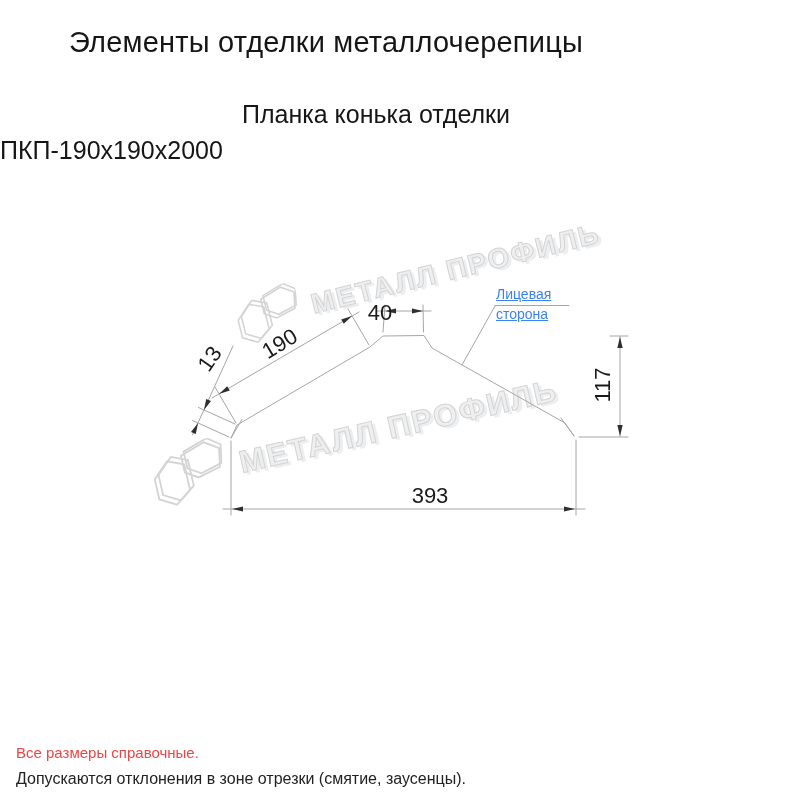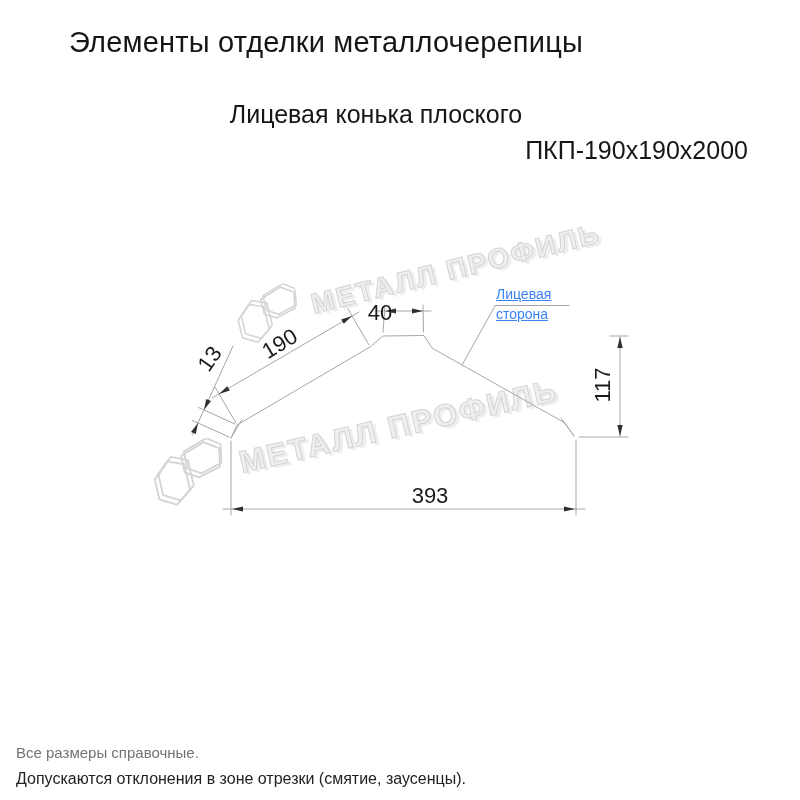--- a/index.html
+++ b/index.html
@@ -11,21 +11,21 @@
   }
   *{margin:0;padding:0;box-sizing:border-box;}
   html,body{width:800px;height:800px;background:#fff;overflow:hidden;}
   body{font-family:"Liberation Sans", sans-serif;color:var(--text);position:relative;}
 
   .abs{position:absolute;}
 
   
   .title{left:0;top:26px;width:652px;text-align:center;font-size:29px;letter-spacing:0.2px;color:#161616;}
   .subtitle1{left:0;top:100px;width:752px;text-align:center;font-size:25px;color:#161616;}
-  .subtitle2{left:0;top:136px;width:748px;text-align:right;font-size:25px;color:#161616;}
+  .subtitle2{left:0;top:136px;width:748px;text-align:left;font-size:25px;color:#161616;}
 
   
   .wm{display:flex;align-items:center;gap:12px;transform-origin:0 50%;pointer-events:none;}
   .wm1{left:236px;top:296px;transform:rotate(-14deg);}
   .wm2{left:150px;top:452px;transform:rotate(-13deg);}
   .wm-text{font-weight:bold;white-space:nowrap;color:var(--wm-fill);
            -webkit-text-stroke:1px var(--wm-stroke);
            text-shadow:3px 3px 0 #eceff1;}
   .wm1 .wm-text{font-size:28px;letter-spacing:2px;}
   .wm2 .wm-text{font-size:31px;letter-spacing:2px;}
@@ -40,21 +40,21 @@
   .dim{font-size:22px;color:#1a1a1a;white-space:nowrap;transform:translate(-50%,-50%);}
   .dim40 {left:380px;top:297px;margin-top:16px;}
   .dim190{left:280px;top:344px;transform:translate(-50%,-50%) rotate(-31deg);}
   .dim13 {left:210px;top:359px;transform:translate(-50%,-50%) rotate(-55deg);}
   .dim117{left:603px;top:385px;transform:translate(-50%,-50%) rotate(-90deg);}
   .dim393{left:403px;top:496px;margin-left:27px;}
 
   .face-label{left:496px;top:284px;font-size:14px;line-height:20px;color:#3b82f6;text-decoration:underline;}
 
   
-  .footer1{left:16px;top:744px;font-size:15px;color:#737373;}
+  .footer1{left:16px;top:744px;font-size:15px;color:#ef4444;}
   .footer2{left:16px;top:770px;font-size:16px;color:#222;}
 </style>
 </head>
 <body>
 
 <div class="abs wm wm1">
   <svg class="wm-logo" width="66" height="56" viewBox="0 0 66 56">
     <polygon points="3,25 17,12 31,18 31,41 17,51 3,43"></polygon>
     <polygon points="7,22 21,9 35,15 35,38 21,48 7,40"></polygon>
     <polygon points="30,10 52,3 64,11 61,27 41,32 30,25"></polygon>
@@ -121,21 +121,21 @@
     <polygon class="arrow" points="575,509 564,506.4 564,511.6"></polygon>
   </g>
 
   <g>
     <line class="dline" x1="462" y1="365" x2="495" y2="306"></line>
     <line class="dline" x1="495" y1="305.5" x2="569" y2="305.5"></line>
   </g>
 </svg>
 
 <div class="abs title">Элементы отделки металлочерепицы</div>
-<div class="abs subtitle1">Лицевая конька плоского</div>
+<div class="abs subtitle1">Планка конька отделки</div>
 <div class="abs subtitle2">ПКП-190х190х2000</div>
 
 <div class="abs dim dim40">40</div>
 <div class="abs dim dim190">190</div>
 <div class="abs dim dim13">13</div>
 <div class="abs dim dim117">117</div>
 <div class="abs dim dim393">393</div>
 
 <div class="abs face-label">
   <div>Лицевая</div>

